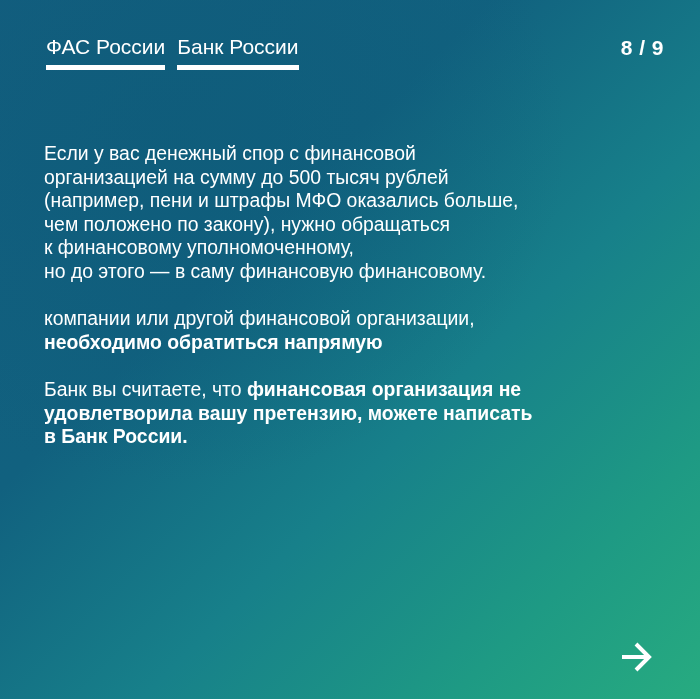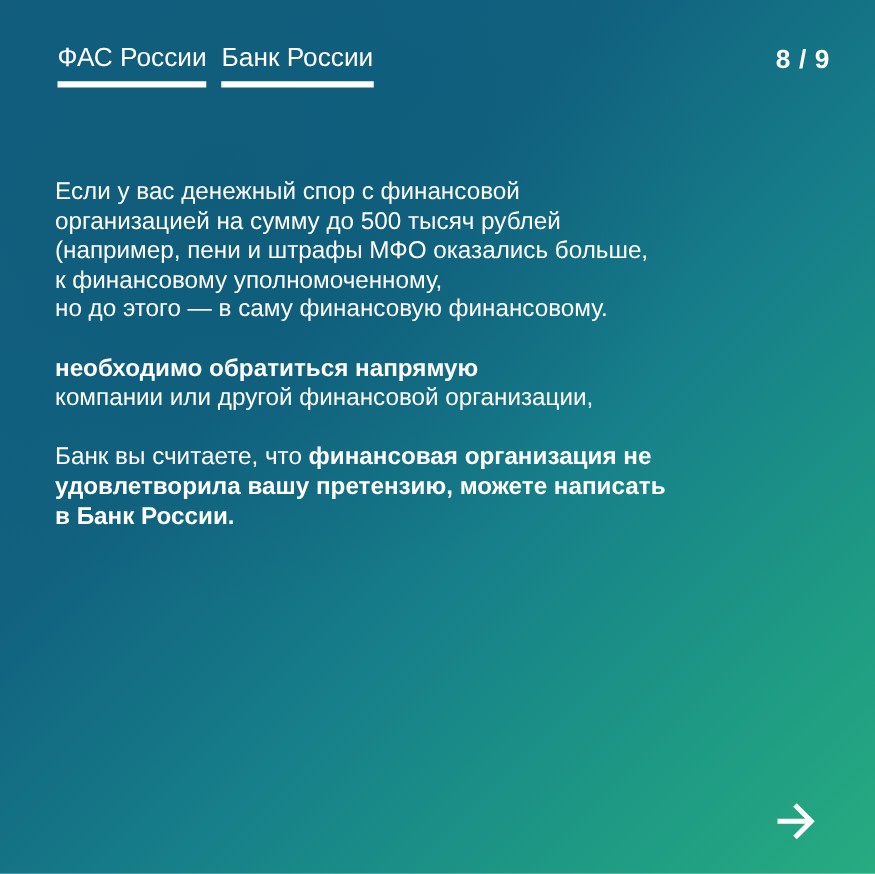--- a/index.html
+++ b/index.html
@@ -66,27 +66,28 @@
   </div>
 
   <div class="page-counter">8 / 9</div>
 
   <div class="content">
 
     <p class="para">
       <span class="line">Если у вас денежный спор с финансовой</span>
       <span class="line">организацией на сумму до 500 тысяч рублей</span>
       <span class="line">(например, пени и штрафы МФО оказались больше,</span>
+      <span class="line">чем положено по закону), нужно обращаться</span>
       <span class="line">к финансовому уполномоченному,</span>
       <span class="line">но до этого — в саму финансовую финансовому.</span>
     </p>
 
     <p class="para">
+      <span class="line">компании или другой финансовой организации,</span>
       <span class="line bold">необходимо обратиться напрямую</span>
-      <span class="line">компании или другой финансовой организации,</span>
     </p>
 
 
     <p class="para">
       <span class="line"><span>Банк вы считаете, что </span><span class="bold">финансовая организация не</span></span>
       <span class="line bold">удовлетворила вашу претензию, можете написать</span>
       <span class="line bold">в Банк России.</span>
     </p>
   </div>
 

